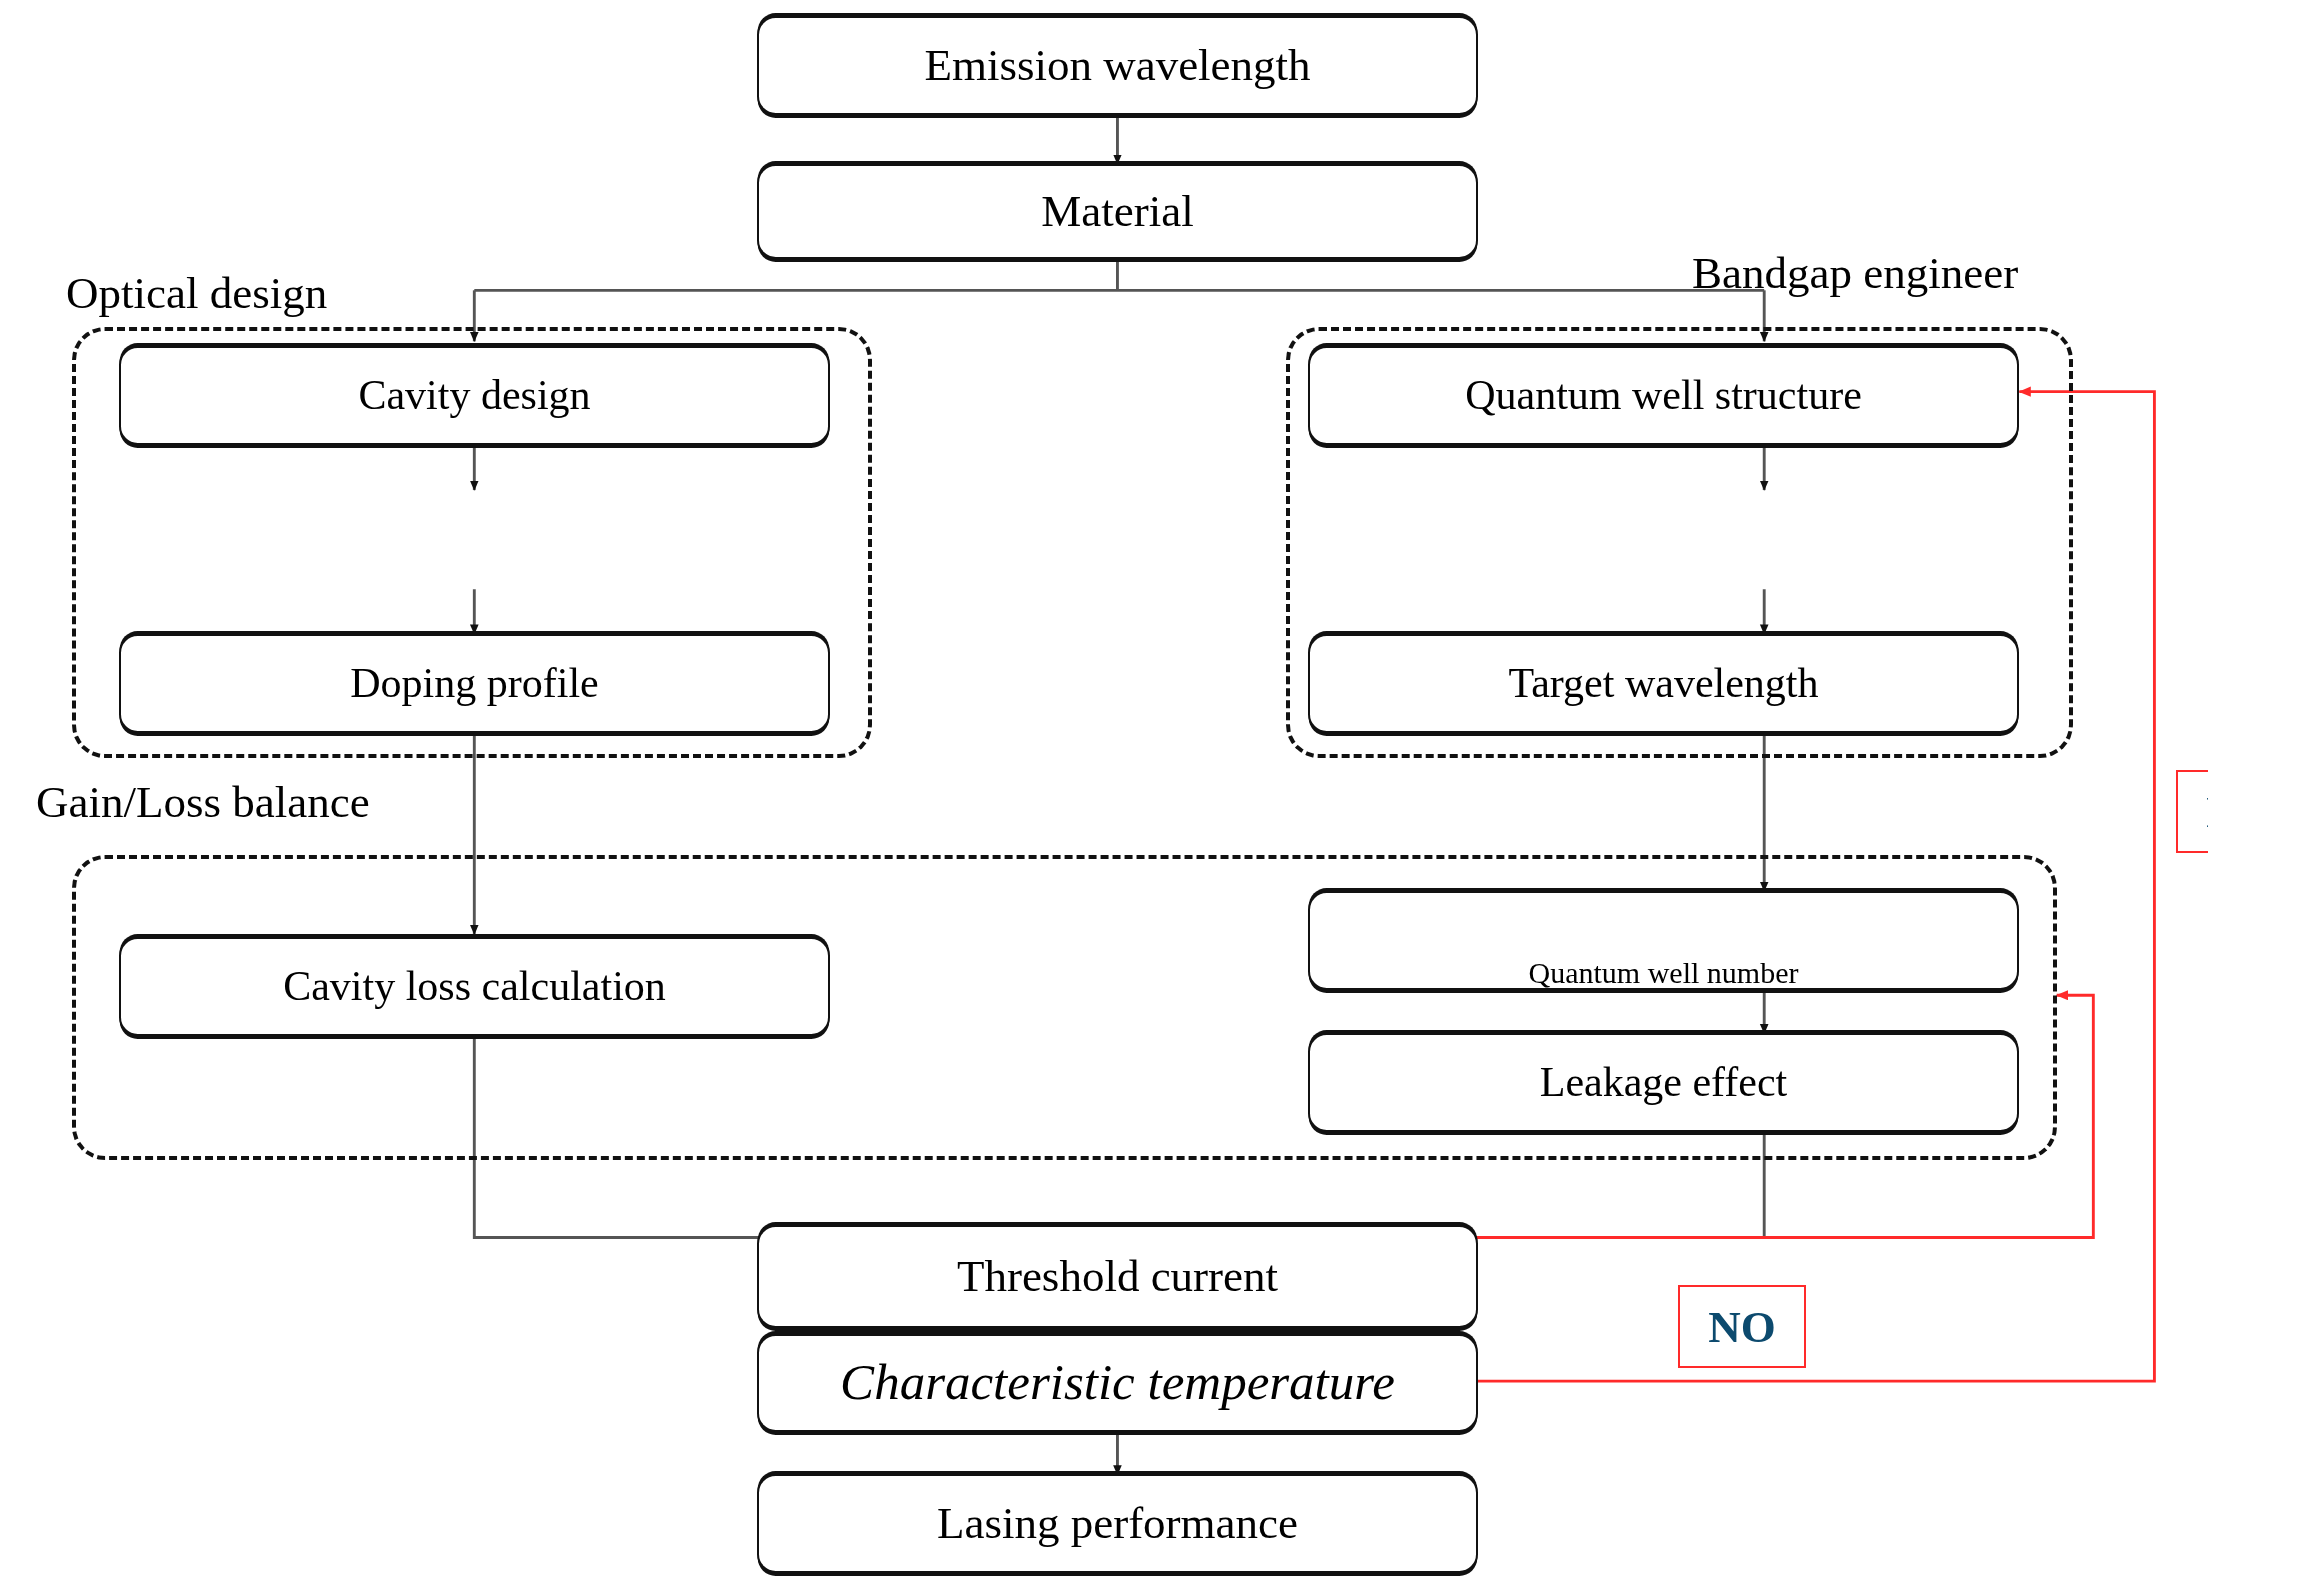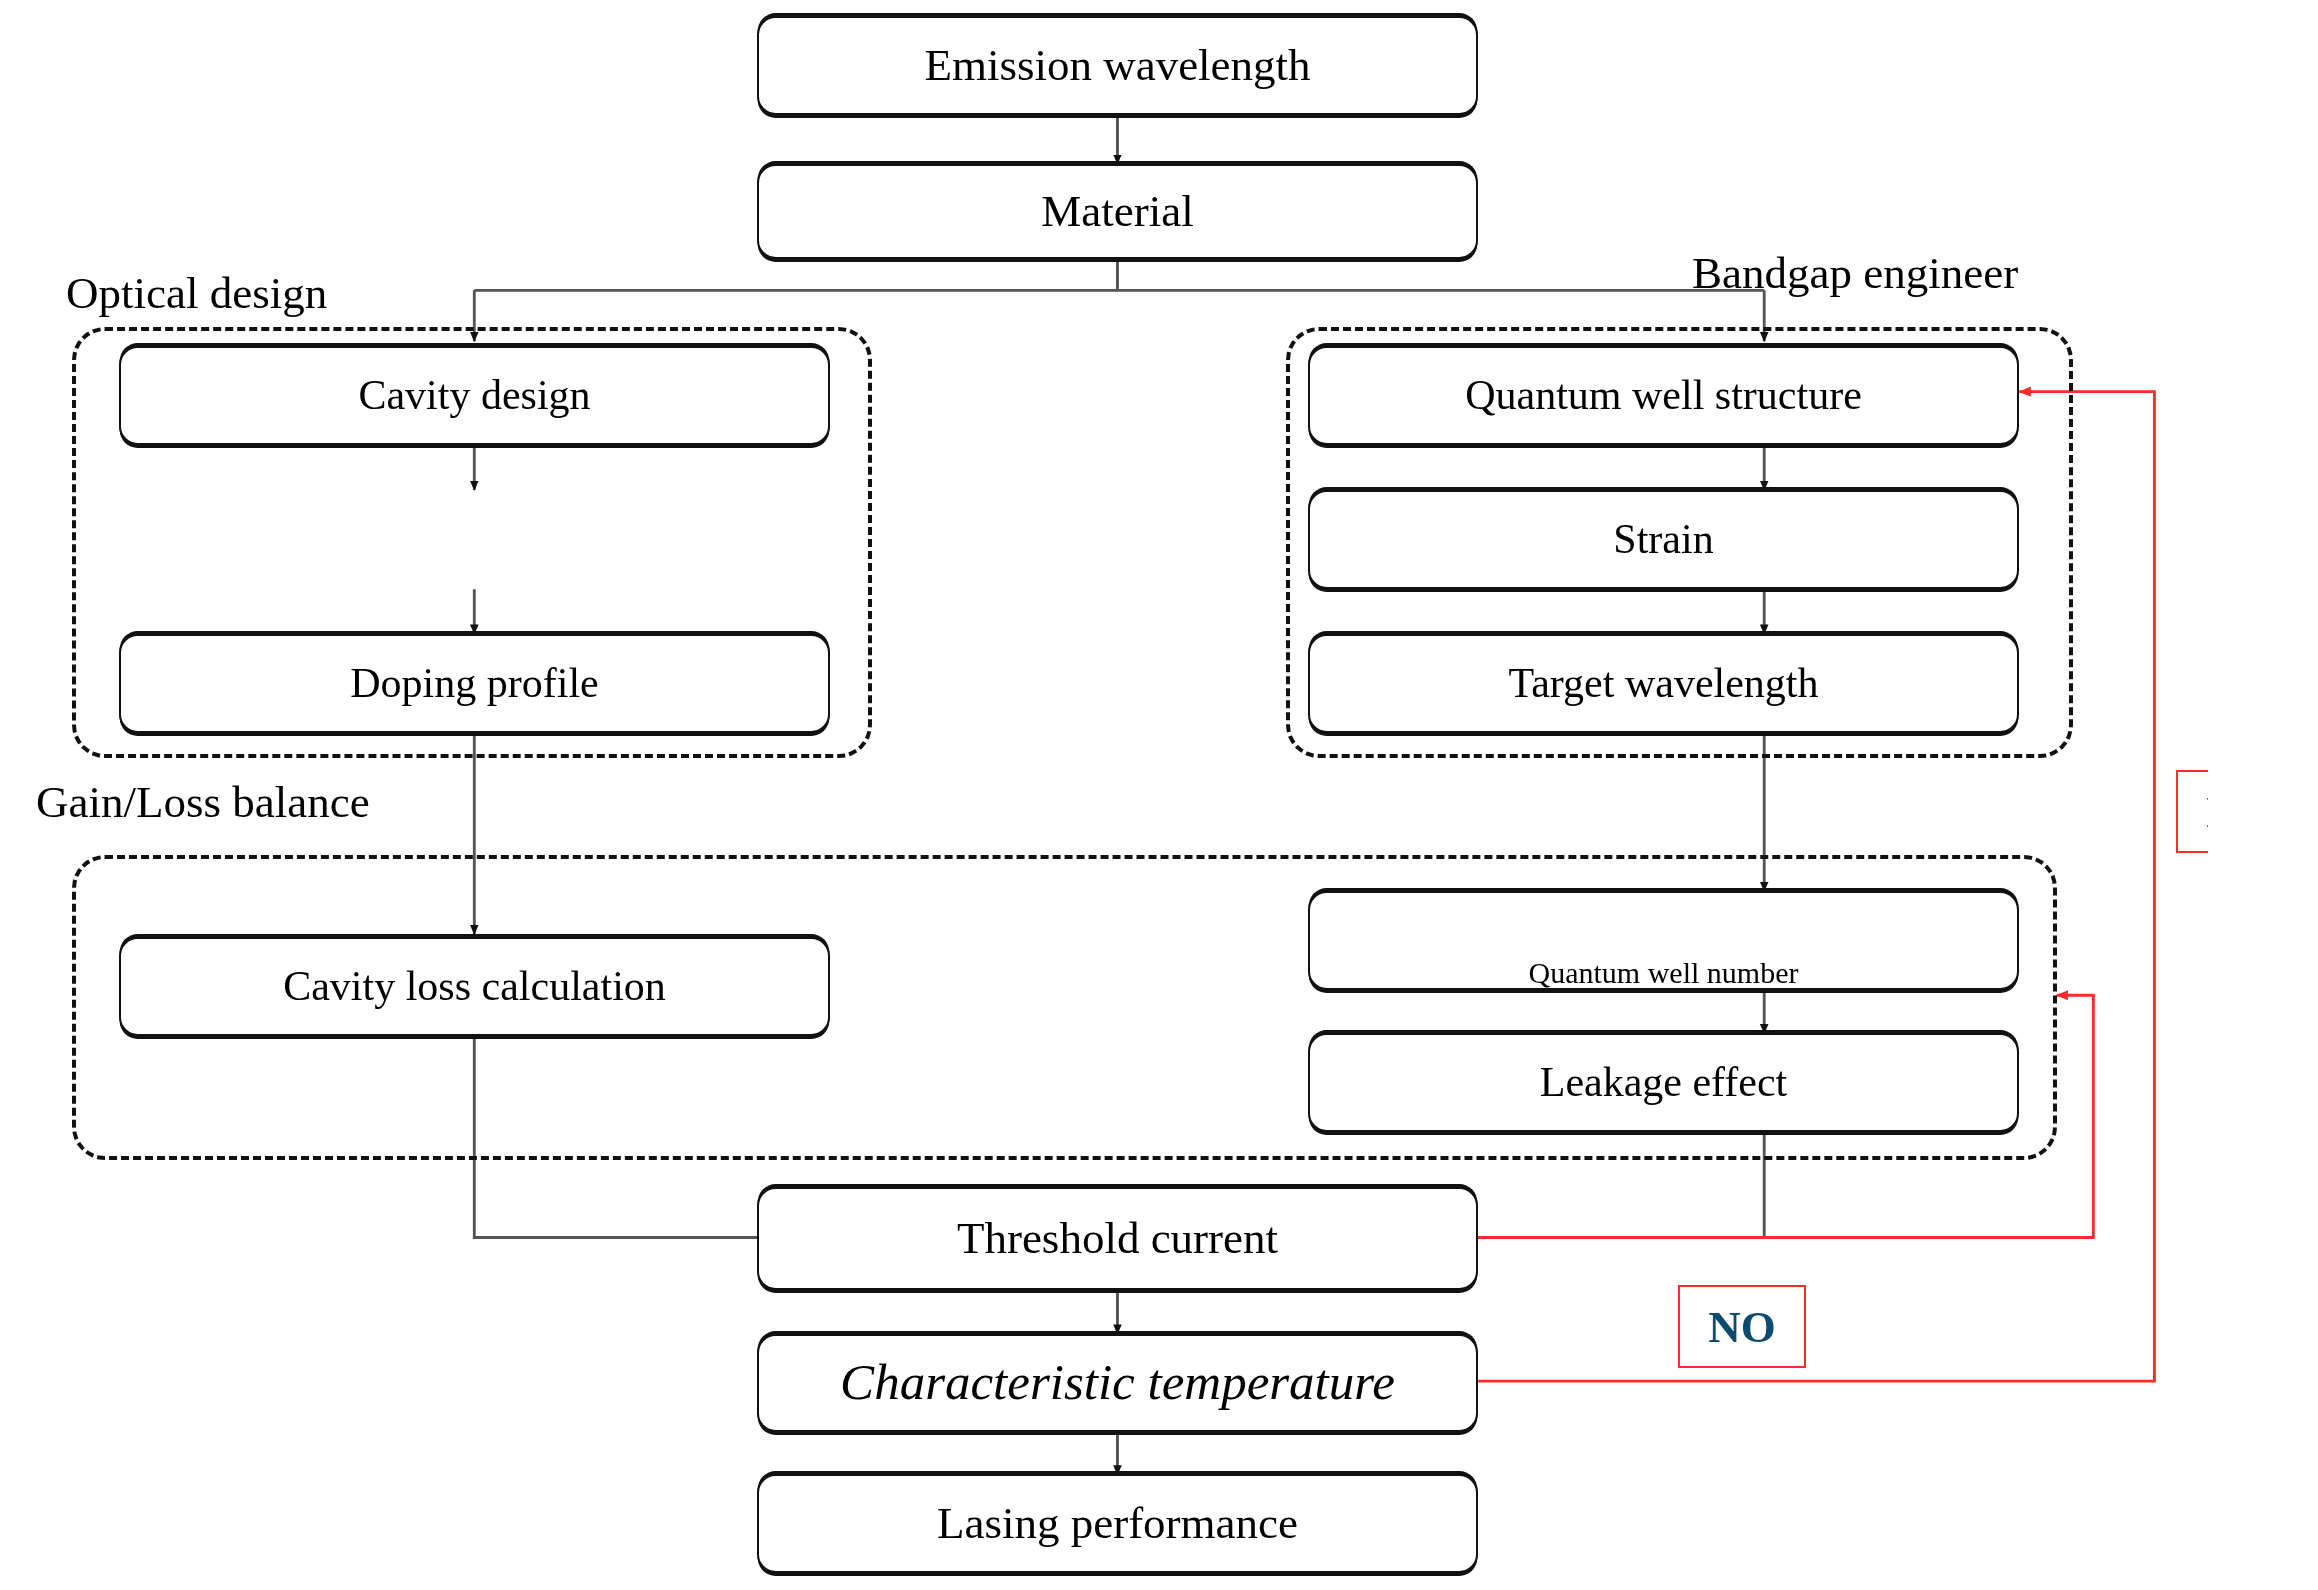--- a/index.html
+++ b/index.html
@@ -101,41 +101,38 @@
   <div class="node" style="left:119px;top:634px;width:711px;height:99px;font-size:42px;">
     <span>Doping profile</span>
   </div>
 
   <div class="caption" style="left:1692px;top:251px;font-size:45px;">Bandgap engineer</div>
   <div class="group" style="left:1286px;top:327px;width:787px;height:431px;"></div>
 
   <div class="node" style="left:1308px;top:346px;width:711px;height:99px;font-size:42px;">
     <span>Quantum well structure</span>
   </div>
-  <div class="node" style="left:1308px;top:490px;width:711px;height:99px;font-size:42px;">
-    <span>Strain</span>
-  </div>
   <div class="node" style="left:1308px;top:634px;width:711px;height:99px;font-size:42px;">
     <span>Target wavelength</span>
   </div>
 
   <div class="caption" style="left:36px;top:780px;font-size:45px;">Gain/Loss balance</div>
   <div class="group" style="left:72px;top:855px;width:1985px;height:305px;"></div>
 
   <div class="node" style="left:119px;top:937px;width:711px;height:99px;font-size:42px;">
     <span>Cavity loss calculation</span>
   </div>
   <div class="node" style="left:1308px;top:891px;width:711px;height:99px;font-size:30px;align-items:flex-end;">
     <span>Quantum well number</span>
   </div>
   <div class="node" style="left:1308px;top:1033px;width:711px;height:99px;font-size:42px;">
     <span>Leakage effect</span>
   </div>
 
-  <div class="node" style="left:757px;top:1187px;width:721px;height:103px;font-size:45px;">
+  <div class="node" style="left:757px;top:1225px;width:721px;height:103px;font-size:45px;">
     <span>Threshold current</span>
   </div>
   <div class="node" style="left:757px;top:1334px;width:721px;height:98px;font-size:51px;font-style:italic;">
     <span>Characteristic temperature</span>
   </div>
   <div class="node" style="left:757px;top:1474px;width:721px;height:99px;font-size:45px;">
     <span>Lasing performance</span>
   </div>
 
   <div class="nobox" style="left:2176px;top:770px;width:128px;height:83px;font-size:45px;">

